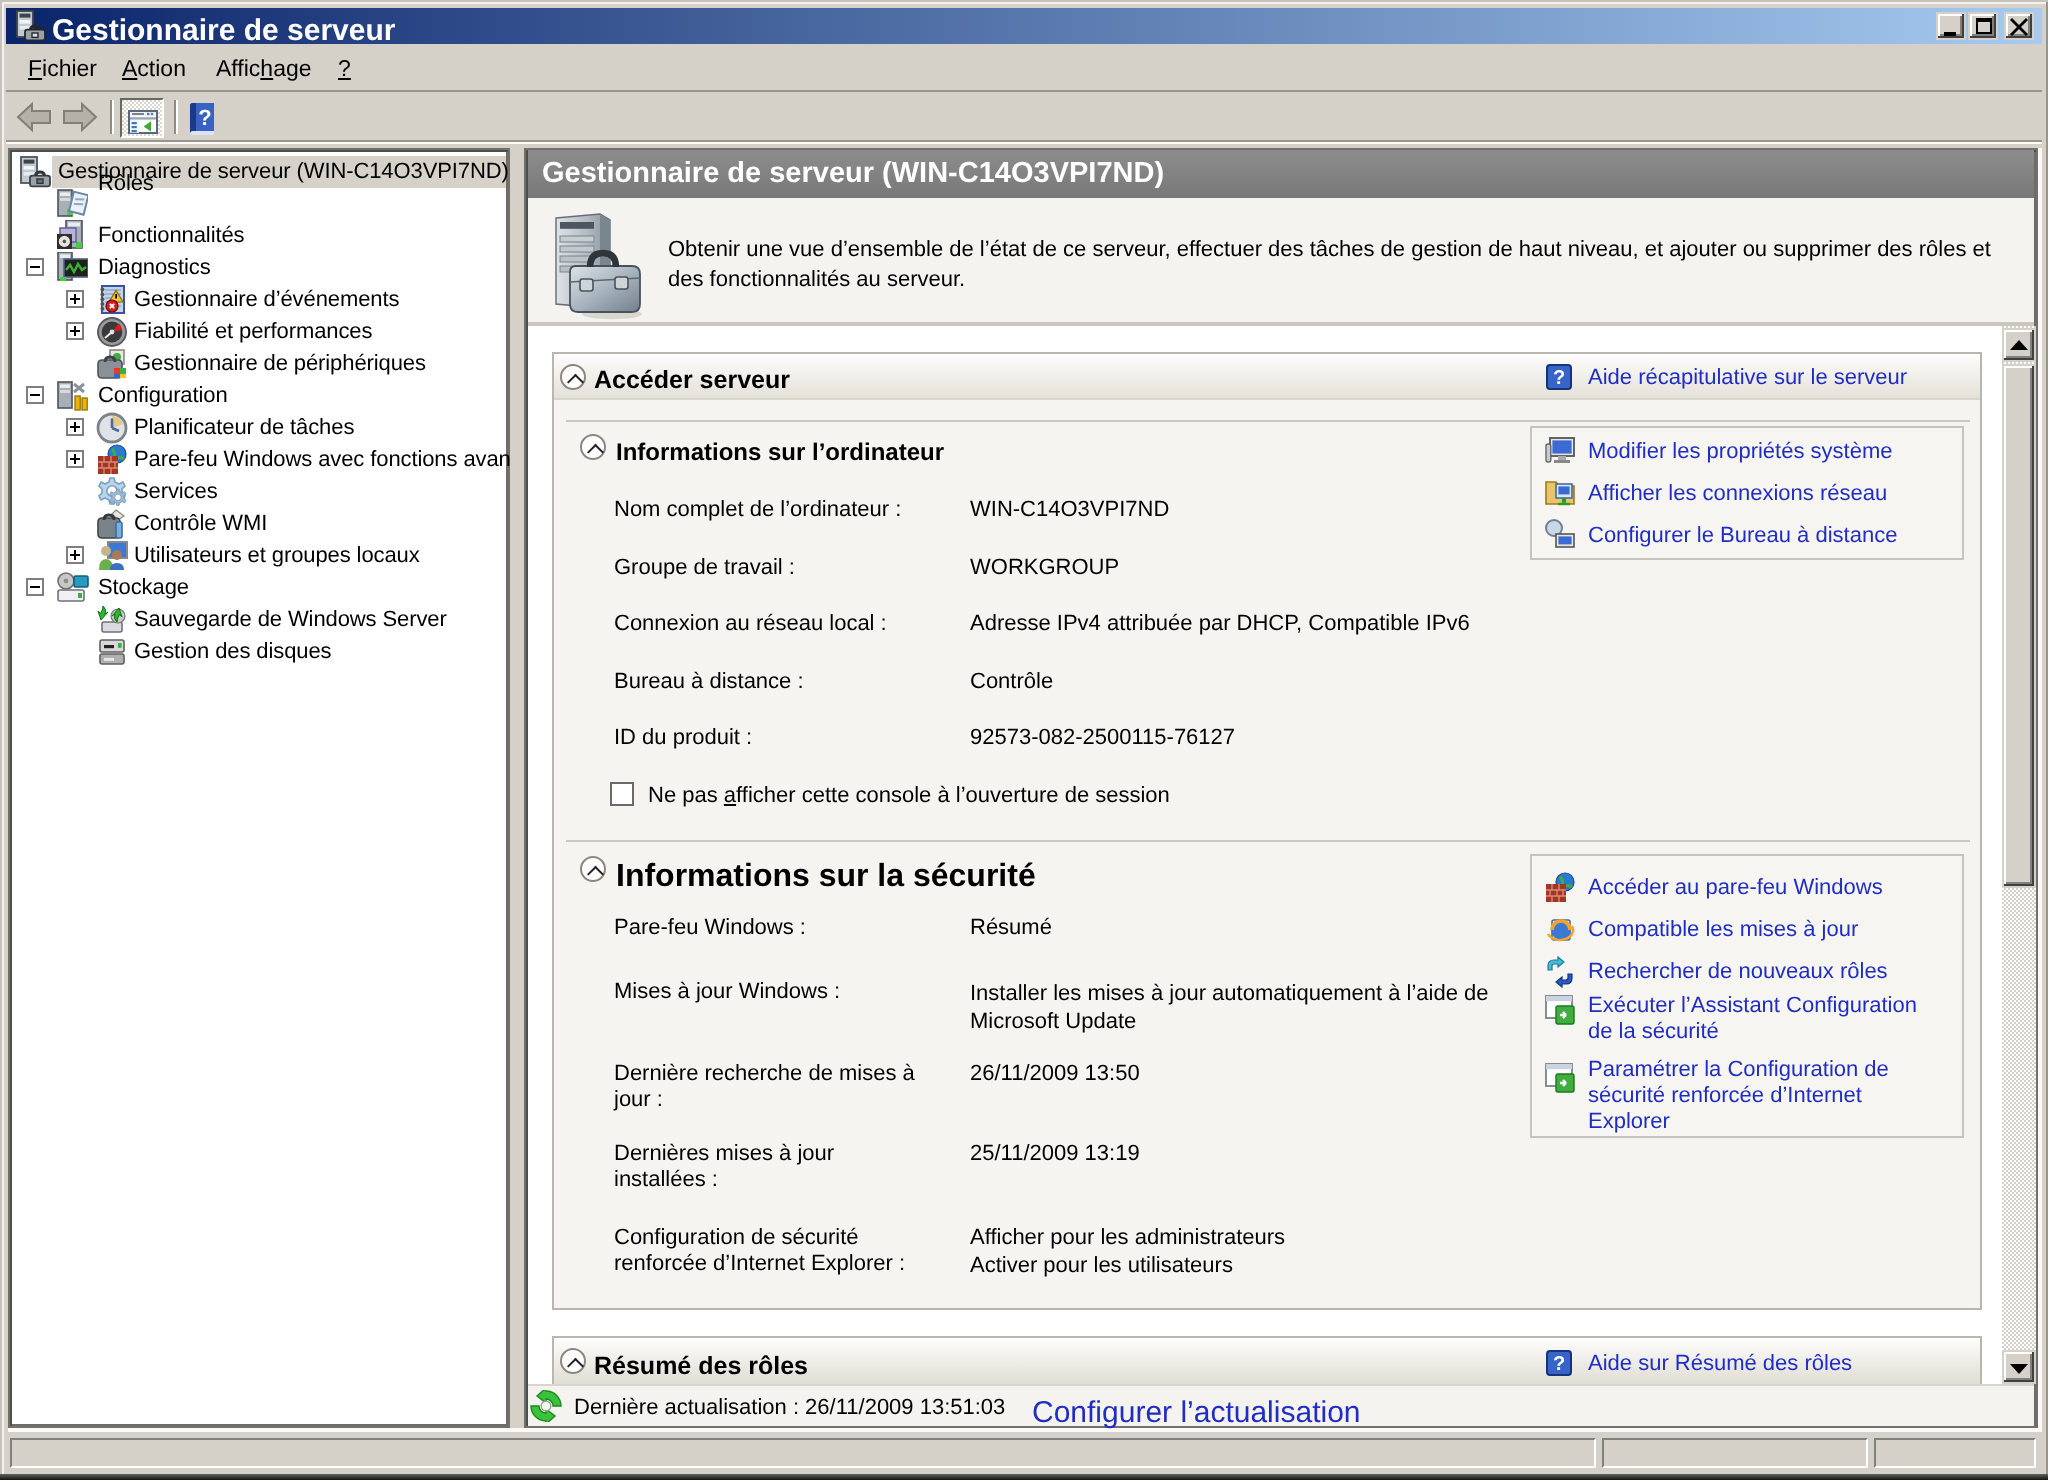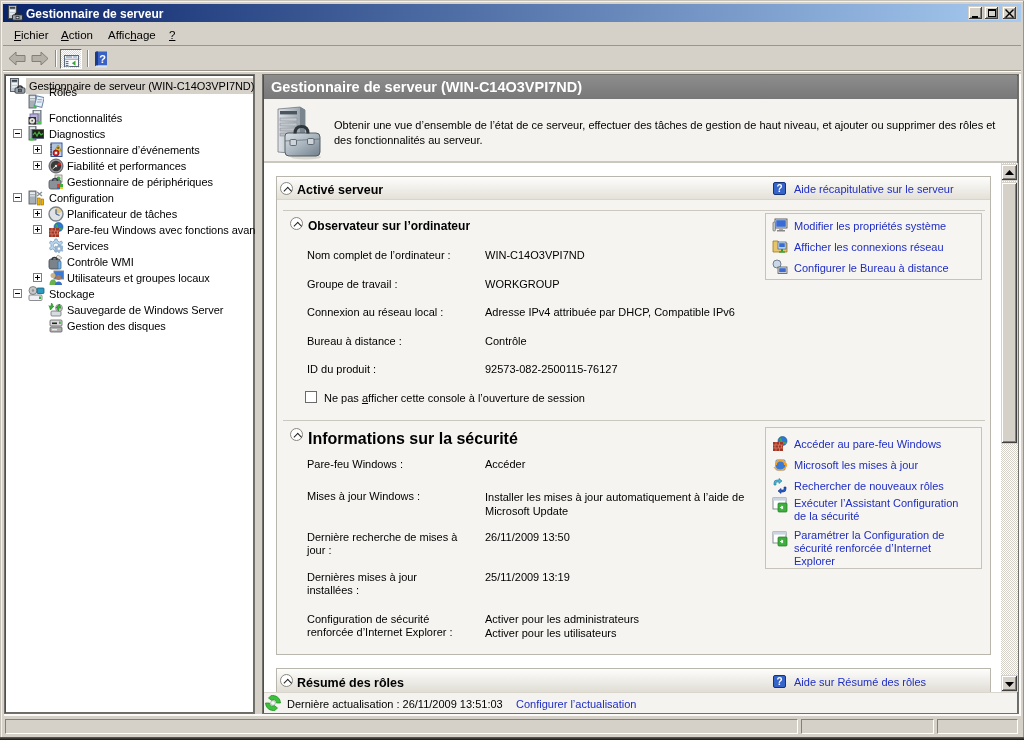--- a/index.html
+++ b/index.html
@@ -28,21 +28,21 @@
 <div class="abs" style="left:3px;top:4px;width:1018px;height:19px;background:linear-gradient(to right,#0a246a,#a6caf0)"></div>
 <svg class="abs" style="left:6px;top:5px" width="17" height="16" viewBox="0 0 17 16">
   <rect x="2.5" y="0.5" width="8" height="13" fill="#c2cad1" stroke="#3c444b" stroke-width="0.9"></rect>
   <rect x="3.8" y="1.8" width="5.4" height="2" fill="#3c444b"></rect>
   <rect x="3.8" y="5" width="5.4" height="1.8" fill="#f2f5f7"></rect>
     <rect x="3.8" y="8" width="5.4" height="1.8" fill="#e6eaed"></rect>
   <path d="M6.5 11 Q6.5 9.8 7.7 9.8 L15.3 9.8 Q16.5 9.8 16.5 11 L16.5 14 Q16.5 15.2 15.3 15.2 L7.7 15.2 Q6.5 15.2 6.5 14 Z" fill="#9aa2a9" stroke="#23282d" stroke-width="0.9"></path>
   <path d="M9.3 10 Q9.3 8 11.5 8 Q13.7 8 13.7 10" fill="none" stroke="#23282d" stroke-width="1.5"></path>
   <rect x="10" y="11.5" width="3" height="2.2" fill="#d8dce0" stroke="#23282d" stroke-width="0.7"></rect>
 </svg>
-<div class="abs" style="left:26px;top:7px;color:#fff;font-size:12px;font-weight:bold">Gestionnaire de serveur</div>
+<div class="abs" style="left:26px;top:7px;color:#fff;font-size:15px;font-weight:bold">Gestionnaire de serveur</div>
 <div class="abs btn3d" style="left:968px;top:6px;width:15px;height:14px">
     <div class="abs" style="left:3px;top:9px;width:6px;height:2px;background:#000"></div>
   </div>
 <div class="abs btn3d" style="left:984px;top:6px;width:15px;height:14px">
     <div class="abs" style="left:3px;top:2px;width:8px;height:8px;border:1px solid #000;border-top-width:2px"></div>
   </div>
 <div class="abs btn3d" style="left:1002px;top:6px;width:15px;height:14px">
  <svg class="abs" style="left:2px;top:2px" width="9" height="9" viewBox="0 0 9 9">
       <path d="M1 0 L4.5 3.5 L8 0 L9 1 L5.5 4.5 L9 8 L8 9 L4.5 5.5 L1 9 L0 8 L3.5 4.5 L0 1 Z" fill="#000"></path>
     </svg>
@@ -295,30 +295,30 @@
   <rect x="31.5" y="32.5" width="6.5" height="6" rx="1.2" fill="#cfd4d9" stroke="#49525a" stroke-width="0.8"></rect>
 </svg>
 <div class="abs" style="left:334px;top:118px;width:670px;line-height:14.5px;font-size:11px">Obtenir une vue d’ensemble de l’état de ce serveur, effectuer des tâches de gestion de haut niveau, et ajouter ou supprimer des rôles et<br>des fonctionnalités au serveur.</div>
 <div class="abs" style="left:264px;top:161px;width:753px;height:2px;background:#cac7bf"></div>
 
 <div class="abs" style="left:264px;top:163px;width:753px;height:529px;background:#fff"></div>
 
 <div class="abs" style="left:276px;top:176px;width:715px;height:479px;border:1px solid #b9b6ad;background:#f5f4f0"></div>
 <div class="abs" style="left:277px;top:177px;width:713px;height:23px;background:linear-gradient(#fdfdfc,#e4e1d8);border-bottom:1px solid #d8d5cc"></div>
 <div class="chev" style="left:280px;top:182px"></div>
-<div class="abs bold" style="left:297px;top:183px;font-size:12.5px">Activé serveur</div>
+<div class="abs bold" style="left:297px;top:183px;font-size:12.5px">Accéder serveur</div>
 <svg class="abs" style="left:773px;top:182px" width="13" height="13" viewBox="0 0 13 13">
   <rect x="0.5" y="0.5" width="12" height="12" rx="1.5" fill="#3764c8" stroke="#16337a"></rect>
   <text x="6.5" y="10" font-size="10" font-weight="bold" fill="#fff" text-anchor="middle" font-family="Liberation Sans">?</text>
 </svg>
 <div class="abs link" style="left:794px;top:183px">Aide récapitulative sur le serveur</div>
 
 <div class="abs" style="left:283px;top:210px;width:702px;height:1px;background:#cbc8c0"></div>
 <div class="chev" style="left:290px;top:217px"></div>
-<div class="abs bold" style="left:308px;top:219px;font-size:12px">Observateur sur l’ordinateur</div>
+<div class="abs bold" style="left:308px;top:219px;font-size:12px">Informations sur l’ordinateur</div>
 
 <div class="abs lbl" style="left:307px;top:249px">Nom complet de l’ordinateur :</div>
 <div class="abs" style="left:485px;top:249px">WIN-C14O3VPI7ND</div>
 <div class="abs lbl" style="left:307px;top:278px">Groupe de travail :</div>
 <div class="abs" style="left:485px;top:278px">WORKGROUP</div>
 <div class="abs lbl" style="left:307px;top:306px">Connexion au réseau local :</div>
 <div class="abs" style="left:485px;top:306px">Adresse IPv4 attribuée par DHCP, Compatible IPv6</div>
 <div class="abs lbl" style="left:307px;top:335px">Bureau à distance :</div>
 <div class="abs" style="left:485px;top:335px">Contrôle</div>
 <div class="abs lbl" style="left:307px;top:363px">ID du produit :</div>
@@ -349,46 +349,46 @@
   <rect x="6" y="8" width="9" height="6.5" fill="#e8e6e0" stroke="#555" stroke-width="0.8"></rect>
   <rect x="7.2" y="9.2" width="6.6" height="4" fill="#3a6ad4"></rect>
 </svg>
 <div class="abs link" style="left:794px;top:262px">Configurer le Bureau à distance</div>
 
 <div class="abs" style="left:283px;top:420px;width:702px;height:1px;background:#cbc8c0"></div>
 <div class="chev" style="left:290px;top:428px"></div>
 <div class="abs bold" style="left:308px;top:430px;font-size:16px">Informations sur la sécurité</div>
 
 <div class="abs lbl" style="left:307px;top:458px">Pare-feu Windows :</div>
-<div class="abs" style="left:485px;top:458px">Accéder</div>
+<div class="abs" style="left:485px;top:458px">Résumé</div>
 <div class="abs lbl" style="left:307px;top:490px">Mises à jour Windows :</div>
 <div class="abs" style="left:485px;top:490px;line-height:14px">Installer les mises à jour automatiquement à l’aide de<br>Microsoft Update</div>
 <div class="abs lbl" style="left:307px;top:531px;line-height:13px">Dernière recherche de mises à<br>jour :</div>
 <div class="abs" style="left:485px;top:531px">26/11/2009 13:50</div>
 <div class="abs lbl" style="left:307px;top:571px;line-height:13px">Dernières mises à jour<br>installées :</div>
 <div class="abs" style="left:485px;top:571px">25/11/2009 13:19</div>
 <div class="abs lbl" style="left:307px;top:613px;line-height:13px">Configuration de sécurité<br>renforcée d’Internet Explorer :</div>
-<div class="abs" style="left:485px;top:613px">Activer pour les administrateurs</div>
+<div class="abs" style="left:485px;top:613px">Afficher pour les administrateurs</div>
 <div class="abs" style="left:485px;top:627px">Activer pour les utilisateurs</div>
 
 <div class="abs" style="left:765px;top:427px;width:217px;height:142px;border:1px solid #c6c3ba;background:#f6f5f1"></div>
 <svg class="abs" style="left:772px;top:436px" width="16" height="16" viewBox="0 0 16 16">
   <circle cx="10.5" cy="5" r="4.5" fill="#2a7ad4" stroke="#1a4a8a" stroke-width="0.6"></circle>
   <path d="M8 2.5 Q10 4.5 9 7.5 Q12 6 14 7.5" fill="none" stroke="#3fae3f" stroke-width="1.6"></path>
   <rect x="1" y="6" width="10" height="9" fill="#a33524"></rect>
   <path d="M1 9 H11 M1 12 H11 M4 6 V9 M7.5 6 V9 M3 9 V12 M6.5 9 V12 M9.5 9 V12 M4 12 V15 M7.5 12 V15" stroke="#d98a70" stroke-width="0.7"></path>
 </svg>
 <div class="abs link" style="left:794px;top:438px">Accéder au pare-feu Windows</div>
 <svg class="abs" style="left:772px;top:457px" width="16" height="16" viewBox="0 0 16 16">
   <rect x="4" y="3" width="9" height="10" rx="1" fill="#e8f0f8" stroke="#4a6a9a" stroke-width="0.8"></rect>
   <circle cx="8.5" cy="8" r="5" fill="#3a7ad4"></circle>
   <path d="M4 8 A4.5 4.5 0 0 1 13 8" fill="none" stroke="#f4a428" stroke-width="1.8"></path>
   <path d="M2 10 A6.5 5 0 0 0 14 6" fill="none" stroke="#f4a428" stroke-width="1.2"></path>
 </svg>
-<div class="abs link" style="left:794px;top:459px">Microsoft les mises à jour</div>
+<div class="abs link" style="left:794px;top:459px">Compatible les mises à jour</div>
 <svg class="abs" style="left:772px;top:478px" width="16" height="16" viewBox="0 0 16 16">
   <path d="M2 5 Q2 2 5 2 L7 2 L7 0.5 L10 3 L7 5.5 L7 4 L5 4 Q4 4 4 5 L4 7 L2 7 Z" fill="#4ab8d8" stroke="#1a7a9a" stroke-width="0.6"></path>
   <path d="M14 11 Q14 14 11 14 L9 14 L9 15.5 L6 13 L9 10.5 L9 12 L11 12 Q12 12 12 11 L12 9 L14 9 Z" fill="#2a5ac8" stroke="#12347a" stroke-width="0.6"></path>
 </svg>
 <div class="abs link" style="left:794px;top:480px">Rechercher de nouveaux rôles</div>
 <svg class="abs" style="left:772px;top:497px" width="16" height="16" viewBox="0 0 16 16">
   <rect x="1" y="1" width="13" height="11" fill="#fff" stroke="#7a828a" stroke-width="0.9"></rect>
   <rect x="1" y="1" width="13" height="2.6" fill="#c9d4e0"></rect>
   <rect x="6" y="6" width="9" height="9" rx="1" fill="#3fae3f" stroke="#1a7a1a" stroke-width="0.7"></rect>
   <path d="M8 10.5 L11 10.5 M11 10.5 L9.5 9 M11 10.5 L9.5 12" stroke="#fff" stroke-width="1.2" fill="none"></path>
@@ -422,19 +422,19 @@
     <path d="M4.5 5 L9 0 L0 0 Z" fill="#000"></path>
   </svg>
 
 <div class="abs" style="left:264px;top:692px;width:753px;height:21px;background:#f4f3ef;border-top:1px solid #d9d6ce"></div>
 <svg class="abs" style="left:265px;top:695px" width="16" height="16" viewBox="0 0 16 16">
   <path d="M8 0.5 A7.5 7.5 0 0 1 15.5 8 L11.5 8 A3.5 3.5 0 0 0 8 4.5 L8 6.5 L3.5 3 L8 -1 Z" fill="#3cc13c" stroke="#1a8a1a" stroke-width="0.7"></path>
   <path d="M8 15.5 A7.5 7.5 0 0 1 0.5 8 L4.5 8 A3.5 3.5 0 0 0 8 11.5 L8 9.5 L12.5 13 L8 17 Z" fill="#3cc13c" stroke="#1a8a1a" stroke-width="0.7"></path>
   <circle cx="8" cy="8" r="2.4" fill="#f2f6f2" stroke="#9aa39a" stroke-width="0.7"></circle>
 </svg>
 <div class="abs" style="left:287px;top:698px;font-size:11px">Dernière actualisation : 26/11/2009 13:51:03</div>
-<div class="abs link" style="left:516px;top:698px;font-size:11px">Configurer l’actualisation</div>
+<div class="abs link" style="left:516px;top:698px;font-size:15px">Configurer l’actualisation</div>
 
 <div class="abs" style="left:3px;top:716px;width:1018px;height:21px;background:#d5d1c8"></div>
 <div class="abs sunken" style="left:5px;top:719px;width:793px;height:15px;box-shadow:none"></div>
 <div class="abs sunken" style="left:801px;top:719px;width:133px;height:15px;box-shadow:none"></div>
 <div class="abs sunken" style="left:937px;top:719px;width:81px;height:15px;box-shadow:none"></div>
 <div class="abs" style="left:0;top:737px;width:1024px;height:3px;background:linear-gradient(#63625d,#141412)"></div>
 
 </body></html>

